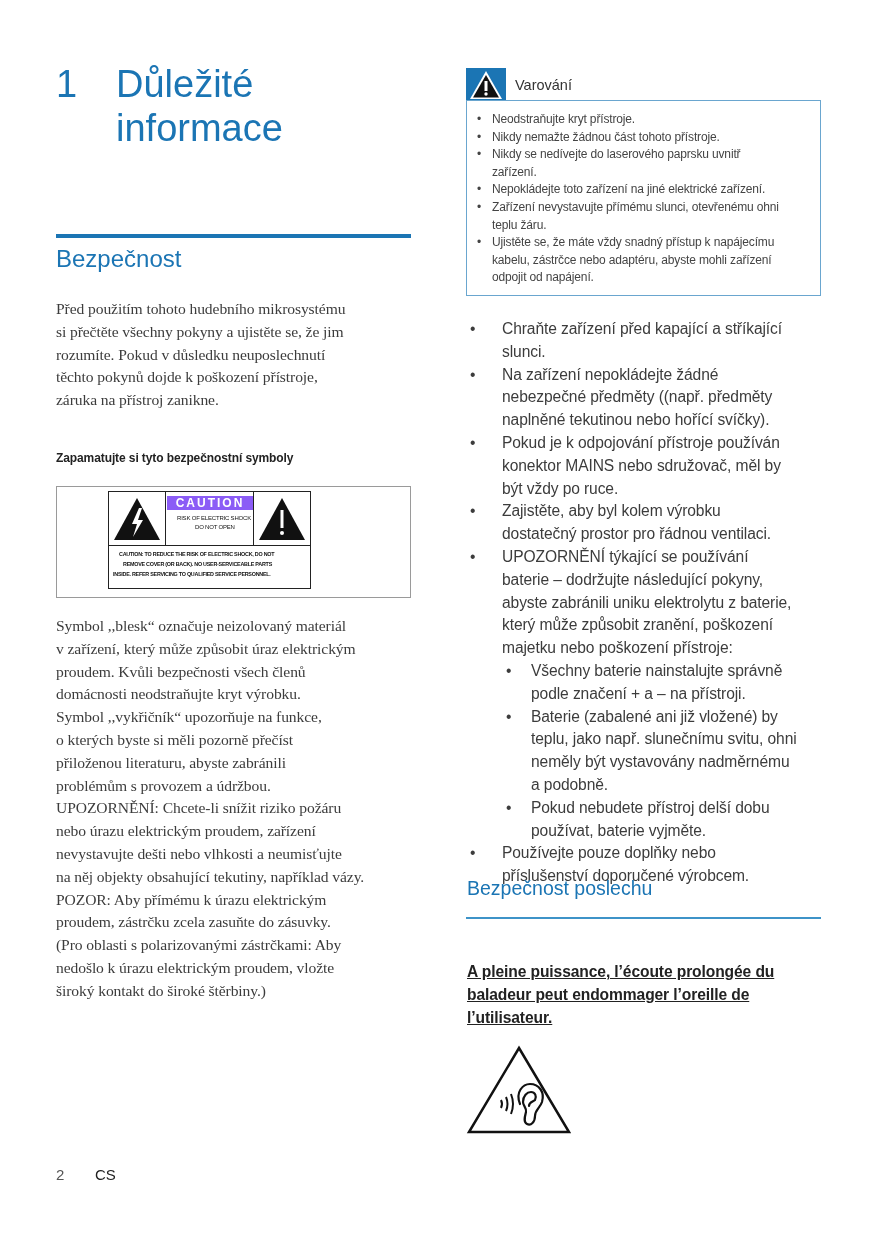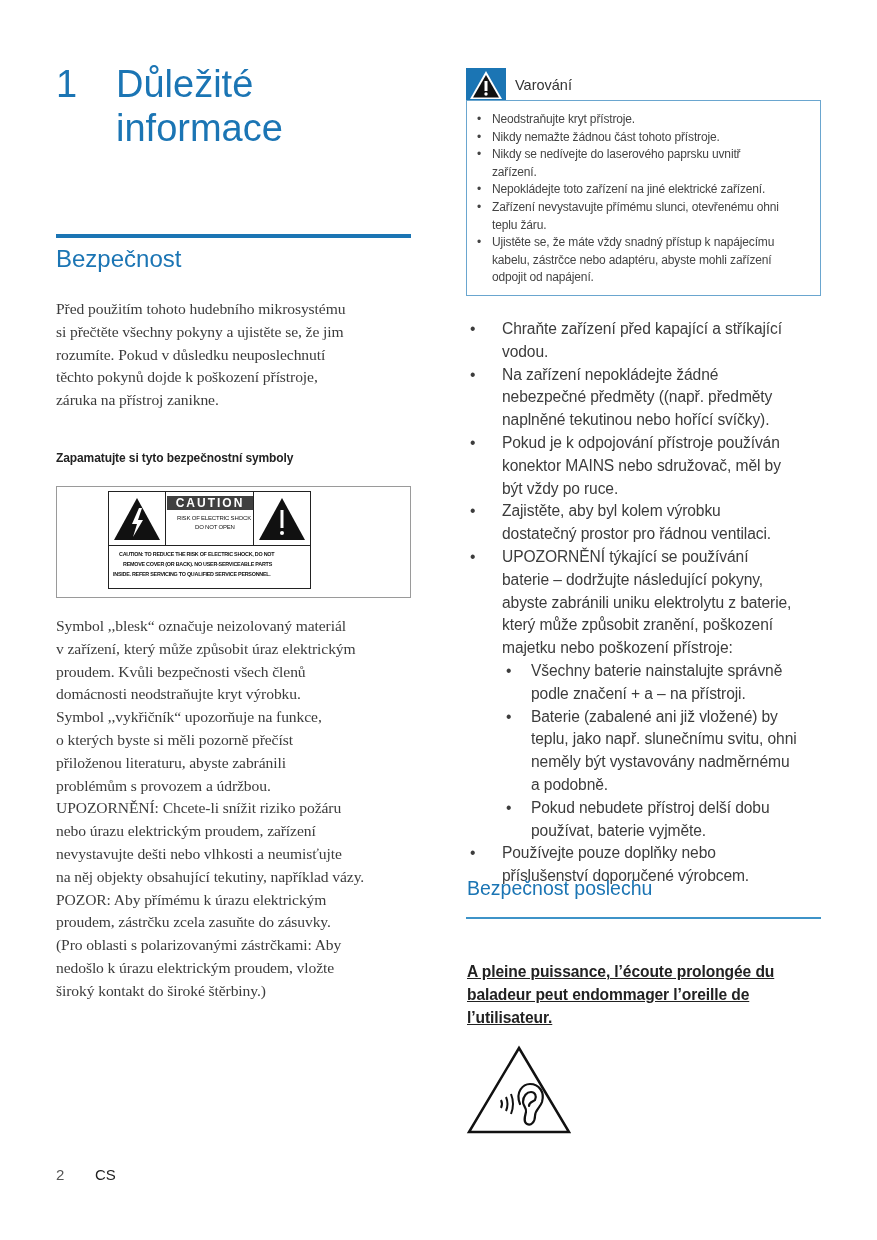--- a/index.html
+++ b/index.html
@@ -51,21 +51,21 @@
       position: absolute; left: 108px; top: 491px; width: 203px; height: 98px;
       border: 1.5px solid #222; background: #fff;
     }
     .cl-top { position: absolute; left: 0; top: 0; width: 100%; height: 54px; border-bottom: 1.5px solid #222; }
     .cl-left { position: absolute; left: 0; top: 0; width: 57px; height: 54px; border-right: 1.5px solid #222; }
     .cl-right { position: absolute; right: 0; top: 0; width: 57px; height: 54px; border-left: 1.5px solid #222; }
     .cl-left svg, .cl-right svg { position: absolute; left: 3px; top: 4px; }
     .cl-mid { position: absolute; left: 58px; top: 0; width: 86px; height: 54px; }
     .cl-banner {
       position: absolute; left: 0; top: 4px; width: 86px; height: 14px;
-      background: #404040; color: #fff; font-size: 12px; line-height: 14px;
+      background: #8b5cf6; color: #fff; font-size: 12px; line-height: 14px;
       letter-spacing: 2px; text-align: center; font-weight: bold;
     }
     .cl-risk1 { position: absolute; left: 10px; top: 22px; font-size: 6px; line-height: 8px; color: #111; white-space: nowrap; letter-spacing: -0.2px; }
     .cl-risk2 { position: absolute; left: 28px; top: 31px; font-size: 6px; line-height: 8px; color: #111; white-space: nowrap; letter-spacing: -0.2px; }
     .cl-bottom { position: absolute; left: 0; top: 56px; width: 100%; height: 40px; }
     .cl-bottom span {
       position: absolute; font-size: 5.4px; line-height: 7px; color: #111; white-space: nowrap;
       font-weight: bold; letter-spacing: -0.25px;
     }
 
@@ -236,21 +236,21 @@
     <span class="ln">Ujistěte se, že máte vždy snadný přístup k napájecímu</span>
     <span class="ln">kabelu, zástrčce nebo adaptéru, abyste mohli zařízení</span>
     <span class="ln">odpojit od napájení.</span>
   </div>
 </div>
 
 <div class="blist">
   <div class="it">
     <span class="b">•</span>
     <span class="ln">Chraňte zařízení před kapající a stříkající</span>
-    <span class="ln">vodou.</span>
+    <span class="ln">slunci.</span>
   </div>
   <div class="it">
     <span class="b">•</span>
     <span class="ln">Na zařízení nepokládejte žádné</span>
     <span class="ln">nebezpečné předměty ((např. předměty</span>
     <span class="ln">naplněné tekutinou nebo hořící svíčky).</span>
   </div>
   <div class="it">
     <span class="b">•</span>
     <span class="ln">Pokud je k odpojování přístroje používán</span>

